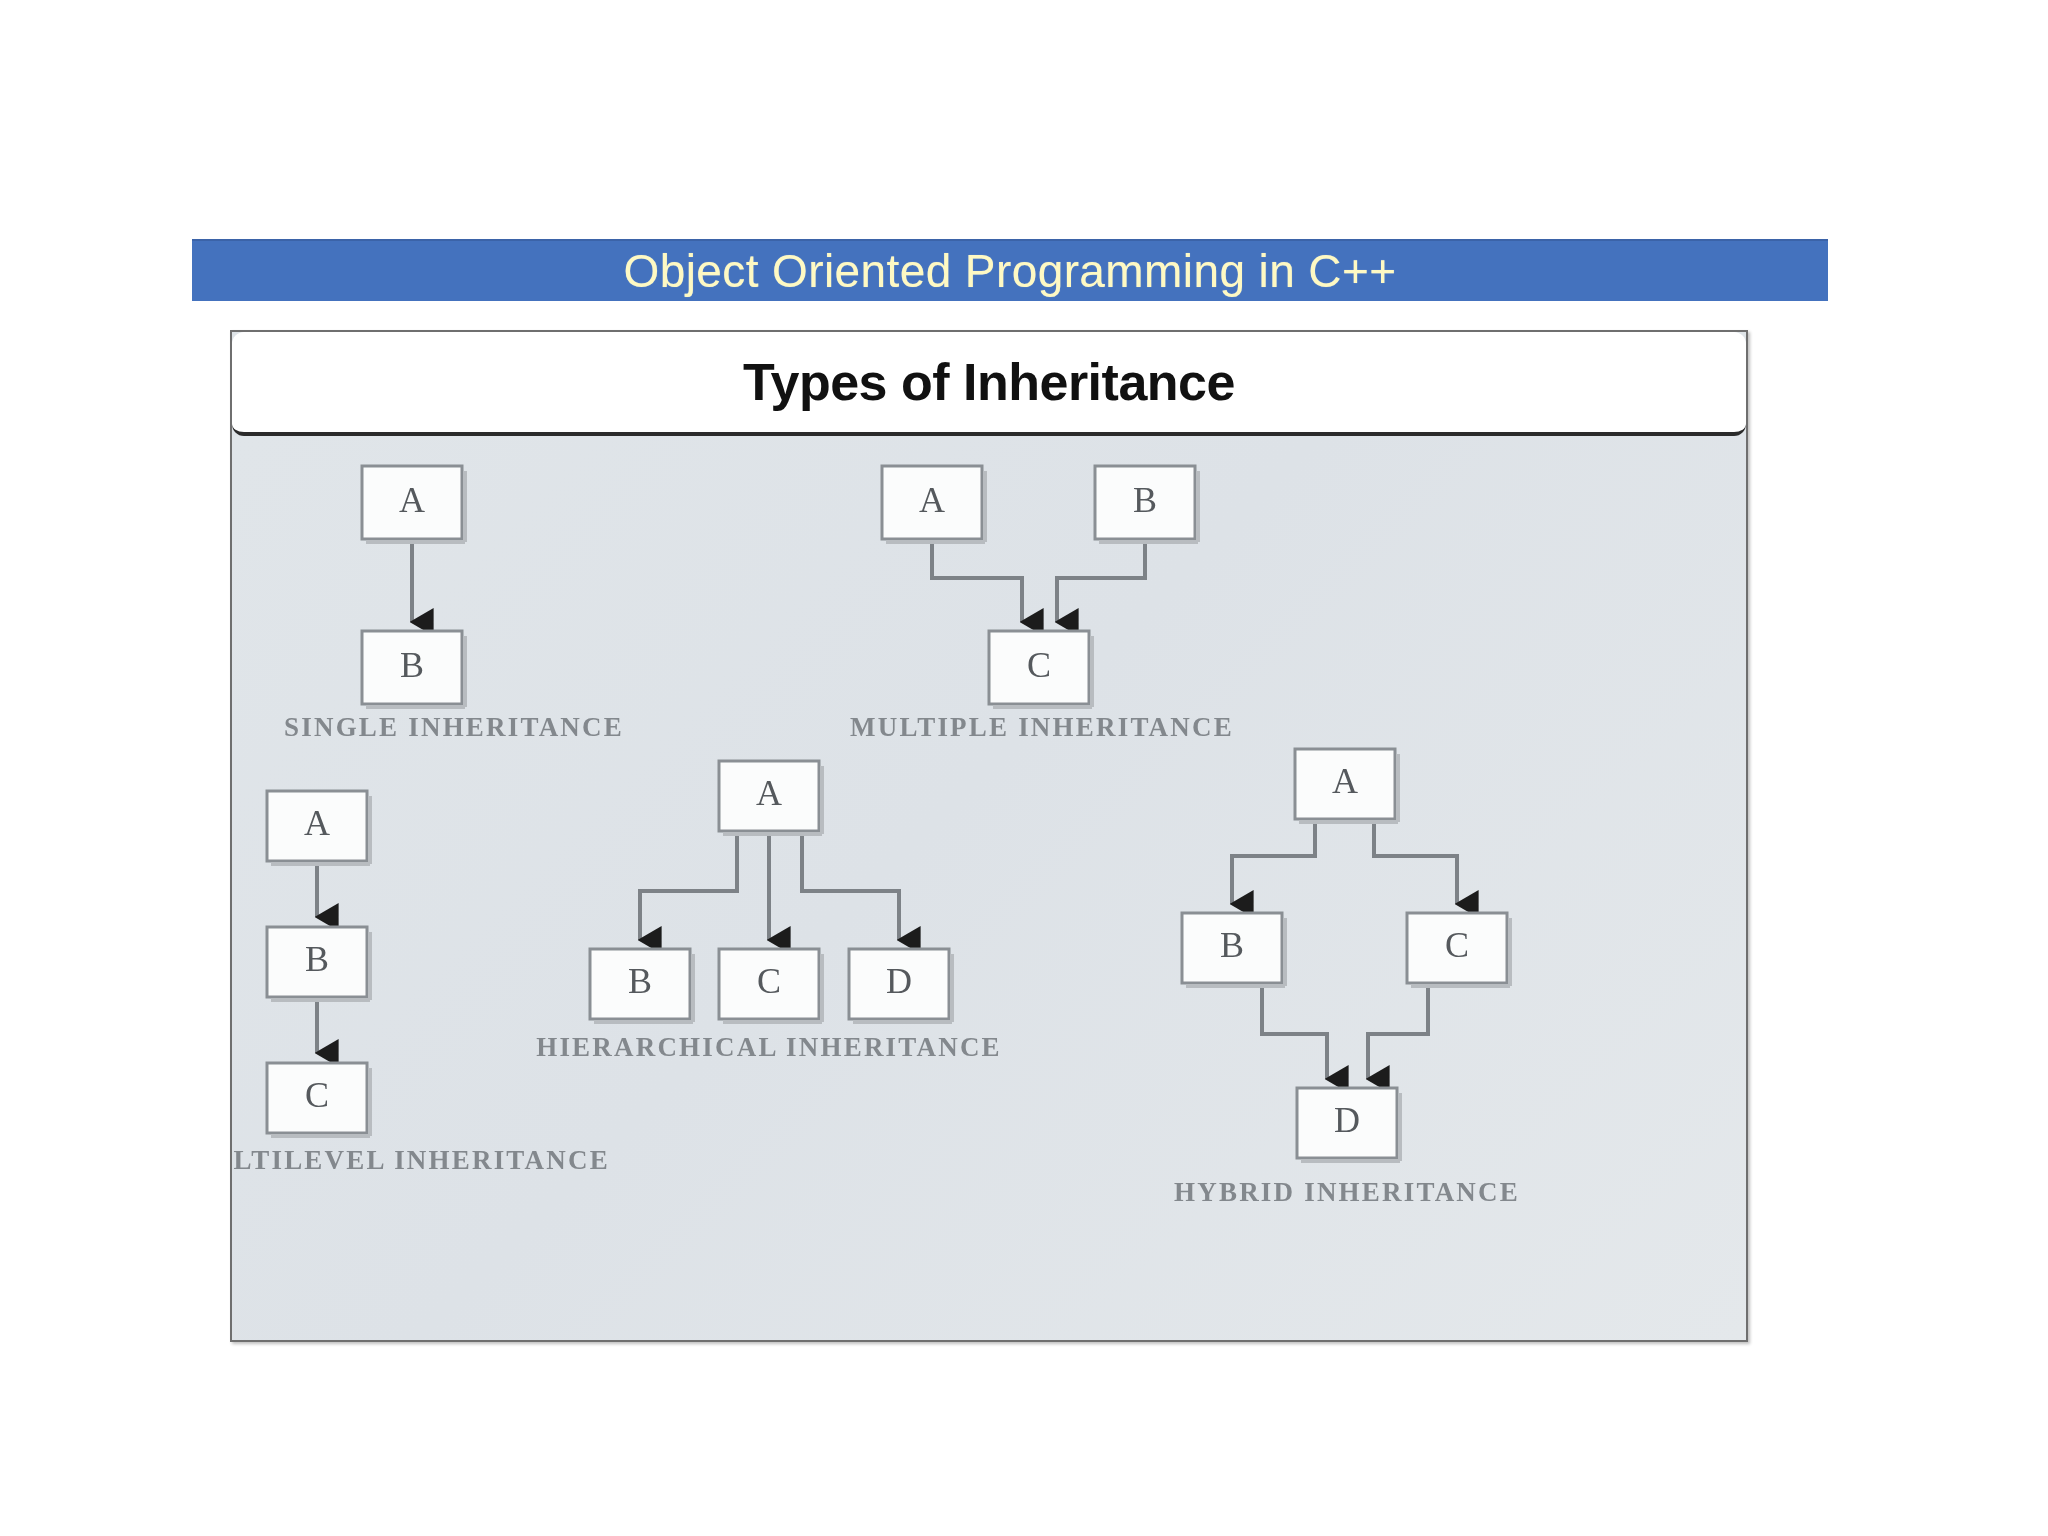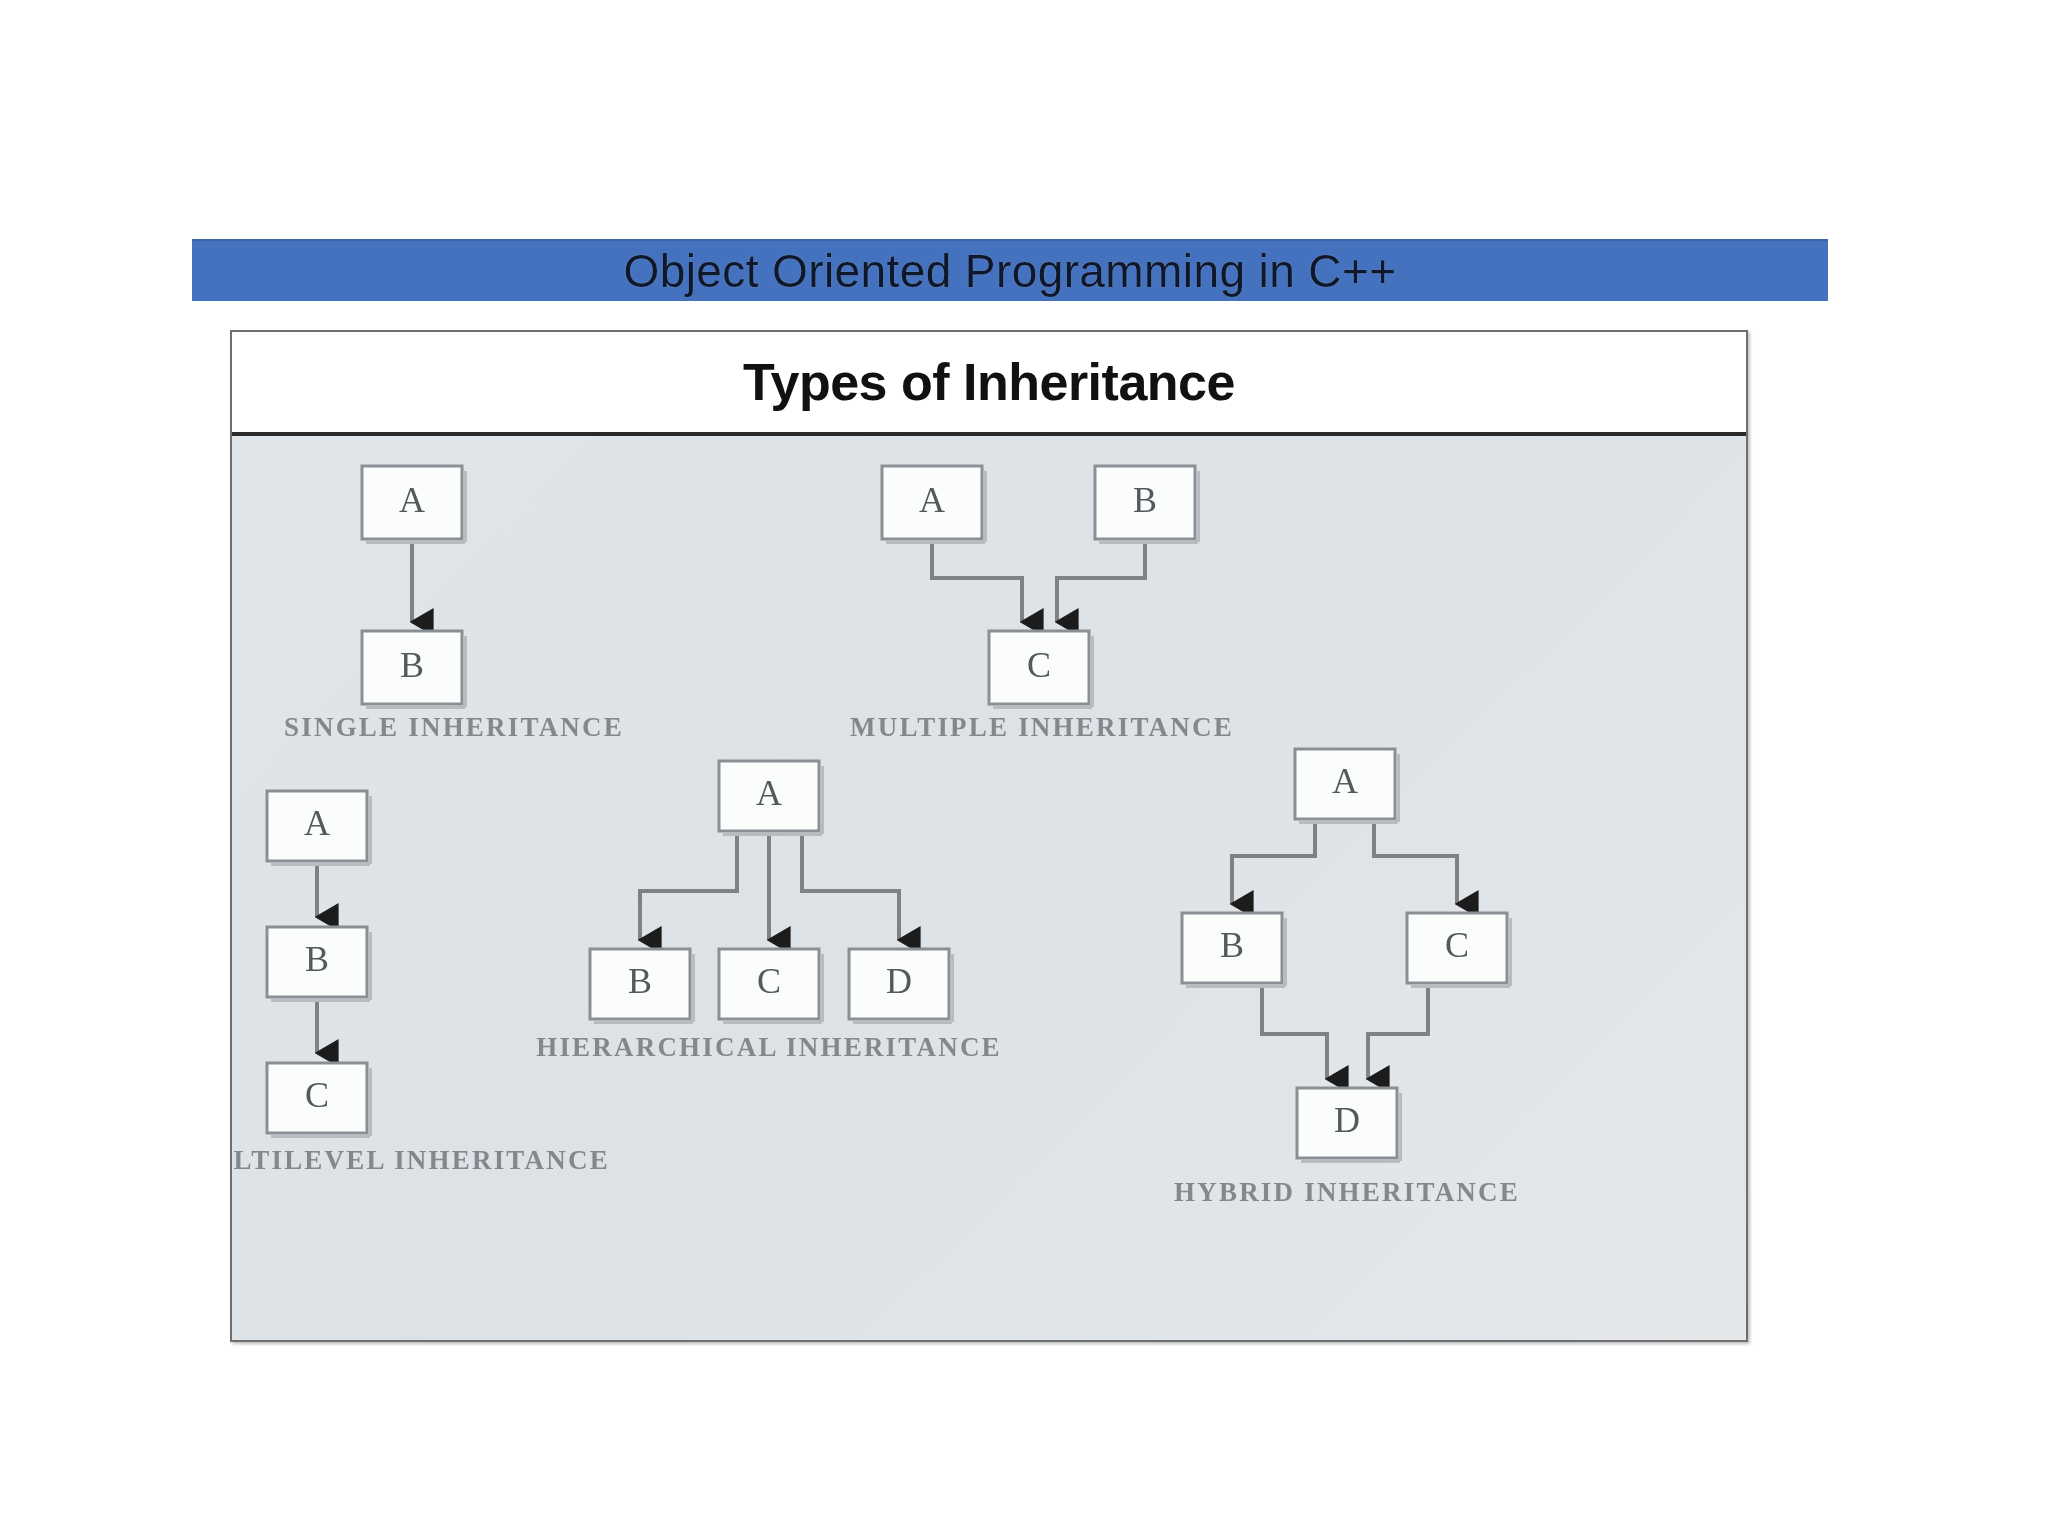--- a/index.html
+++ b/index.html
@@ -23,21 +23,21 @@
     width: 1636px;
     height: 62px;
     background: #4472be;
     border-top: 2px solid #3b63a8;
     box-sizing: border-box;
     display: flex;
     align-items: center;
     justify-content: center;
   }
   #title-banner-text {
-    color: #0f172a;
+    color: #fef9c3;
     font-size: 46px;
     font-weight: 500;
     letter-spacing: 0.4px;
     white-space: nowrap;
     text-shadow: 0 0 1px rgba(255,255,255,0.45);
   }
 
   
   #content-panel {
     position: absolute;
@@ -51,20 +51,21 @@
     box-shadow: 2px 2px 3px rgba(0,0,0,0.25);
   }
   #panel-header {
     height: 104px;
     background: #ffffff;
     border-bottom: 4px solid #2b2b2b;
     display: flex;
     align-items: center;
     justify-content: center;
     box-sizing: border-box;
+    border-radius: 12px;
   }
   #panel-header-title {
     font-size: 52px;
     font-weight: bold;
     color: #111111;
     letter-spacing: -0.5px;
     white-space: nowrap;
   }
   #panel-body {
     position: relative;

